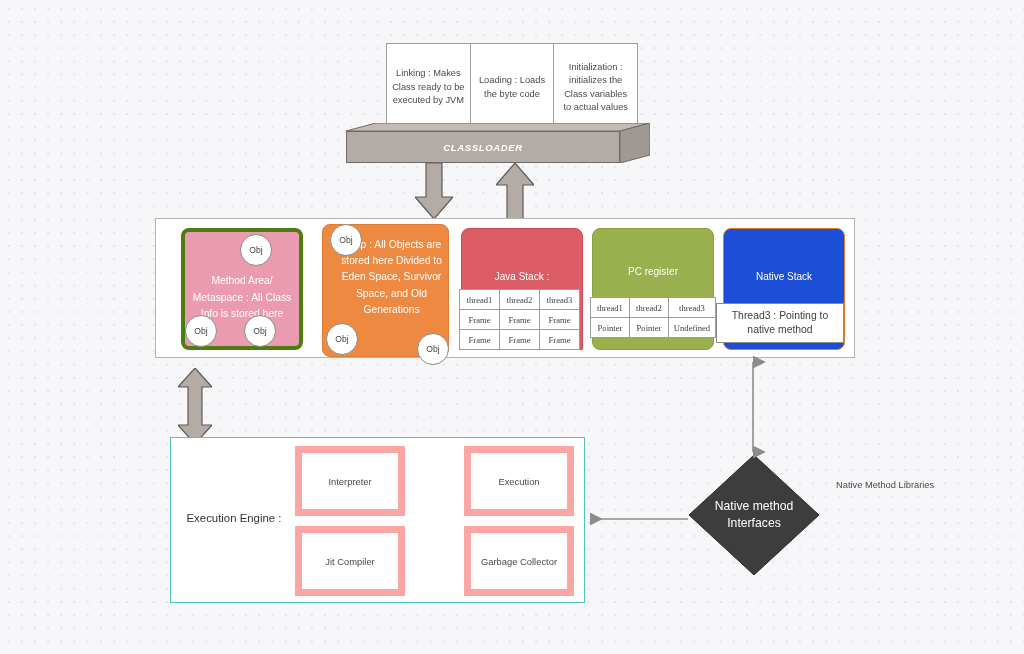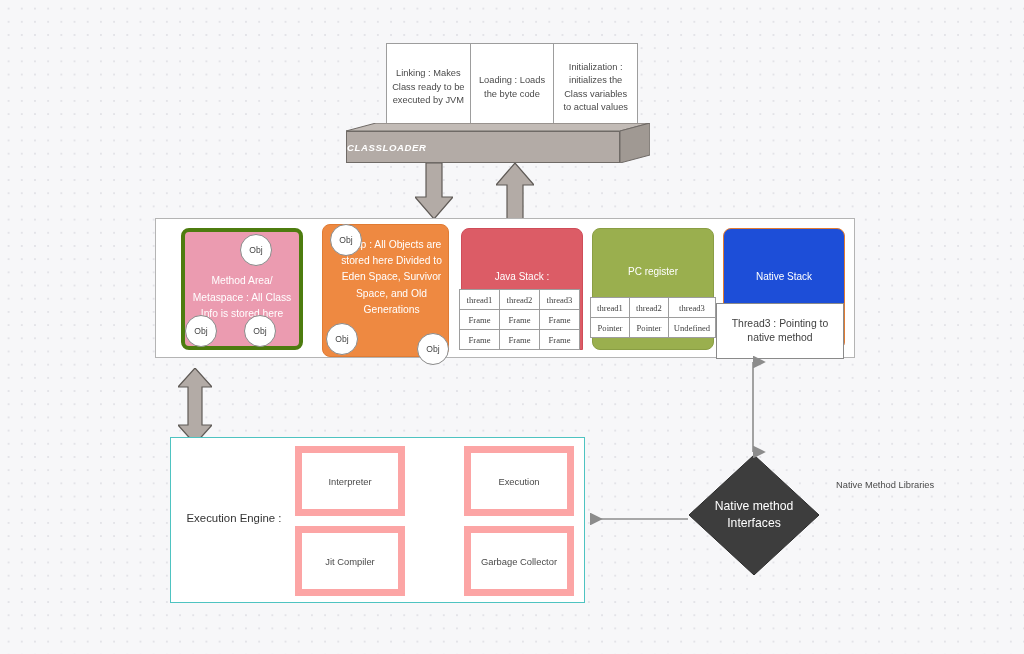--- a/index.html
+++ b/index.html
@@ -53,20 +53,21 @@
   }
   .cl-front {
     position: absolute;
     left: 0; top: 8px;
     width: 274px; height: 32px;
     background: #b3aba6;
     border: 1px solid #6f6a66;
     box-sizing: border-box;
     display: flex;
     align-items: center;
+    justify-content: center;
   }
   .cl-label {
     font-size: 9.6px;
     font-style: italic;
     font-weight: bold;
     letter-spacing: 0.6px;
     color: #ffffff;
   }
 
   
@@ -202,21 +203,21 @@
 
   
   .tbl-pc { left: 591px; top: 298px; }
   .tbl-pc .tbl-cell { width: 40px; }
   .tbl-pc .tbl-cell.wide { width: 48px; }
 
   
   .native-callout {
     position: absolute;
     left: 716px; top: 303px;
-    width: 128px; height: 56px;
+    width: 128px; height: 40px;
     background: #ffffff;
     border: 1px solid #8a8a8a;
     box-sizing: border-box;
     display: flex;
     align-items: center;
     justify-content: center;
     text-align: center;
     font-size: 10.4px;
     line-height: 14.5px;
     color: #3f3f3f;

